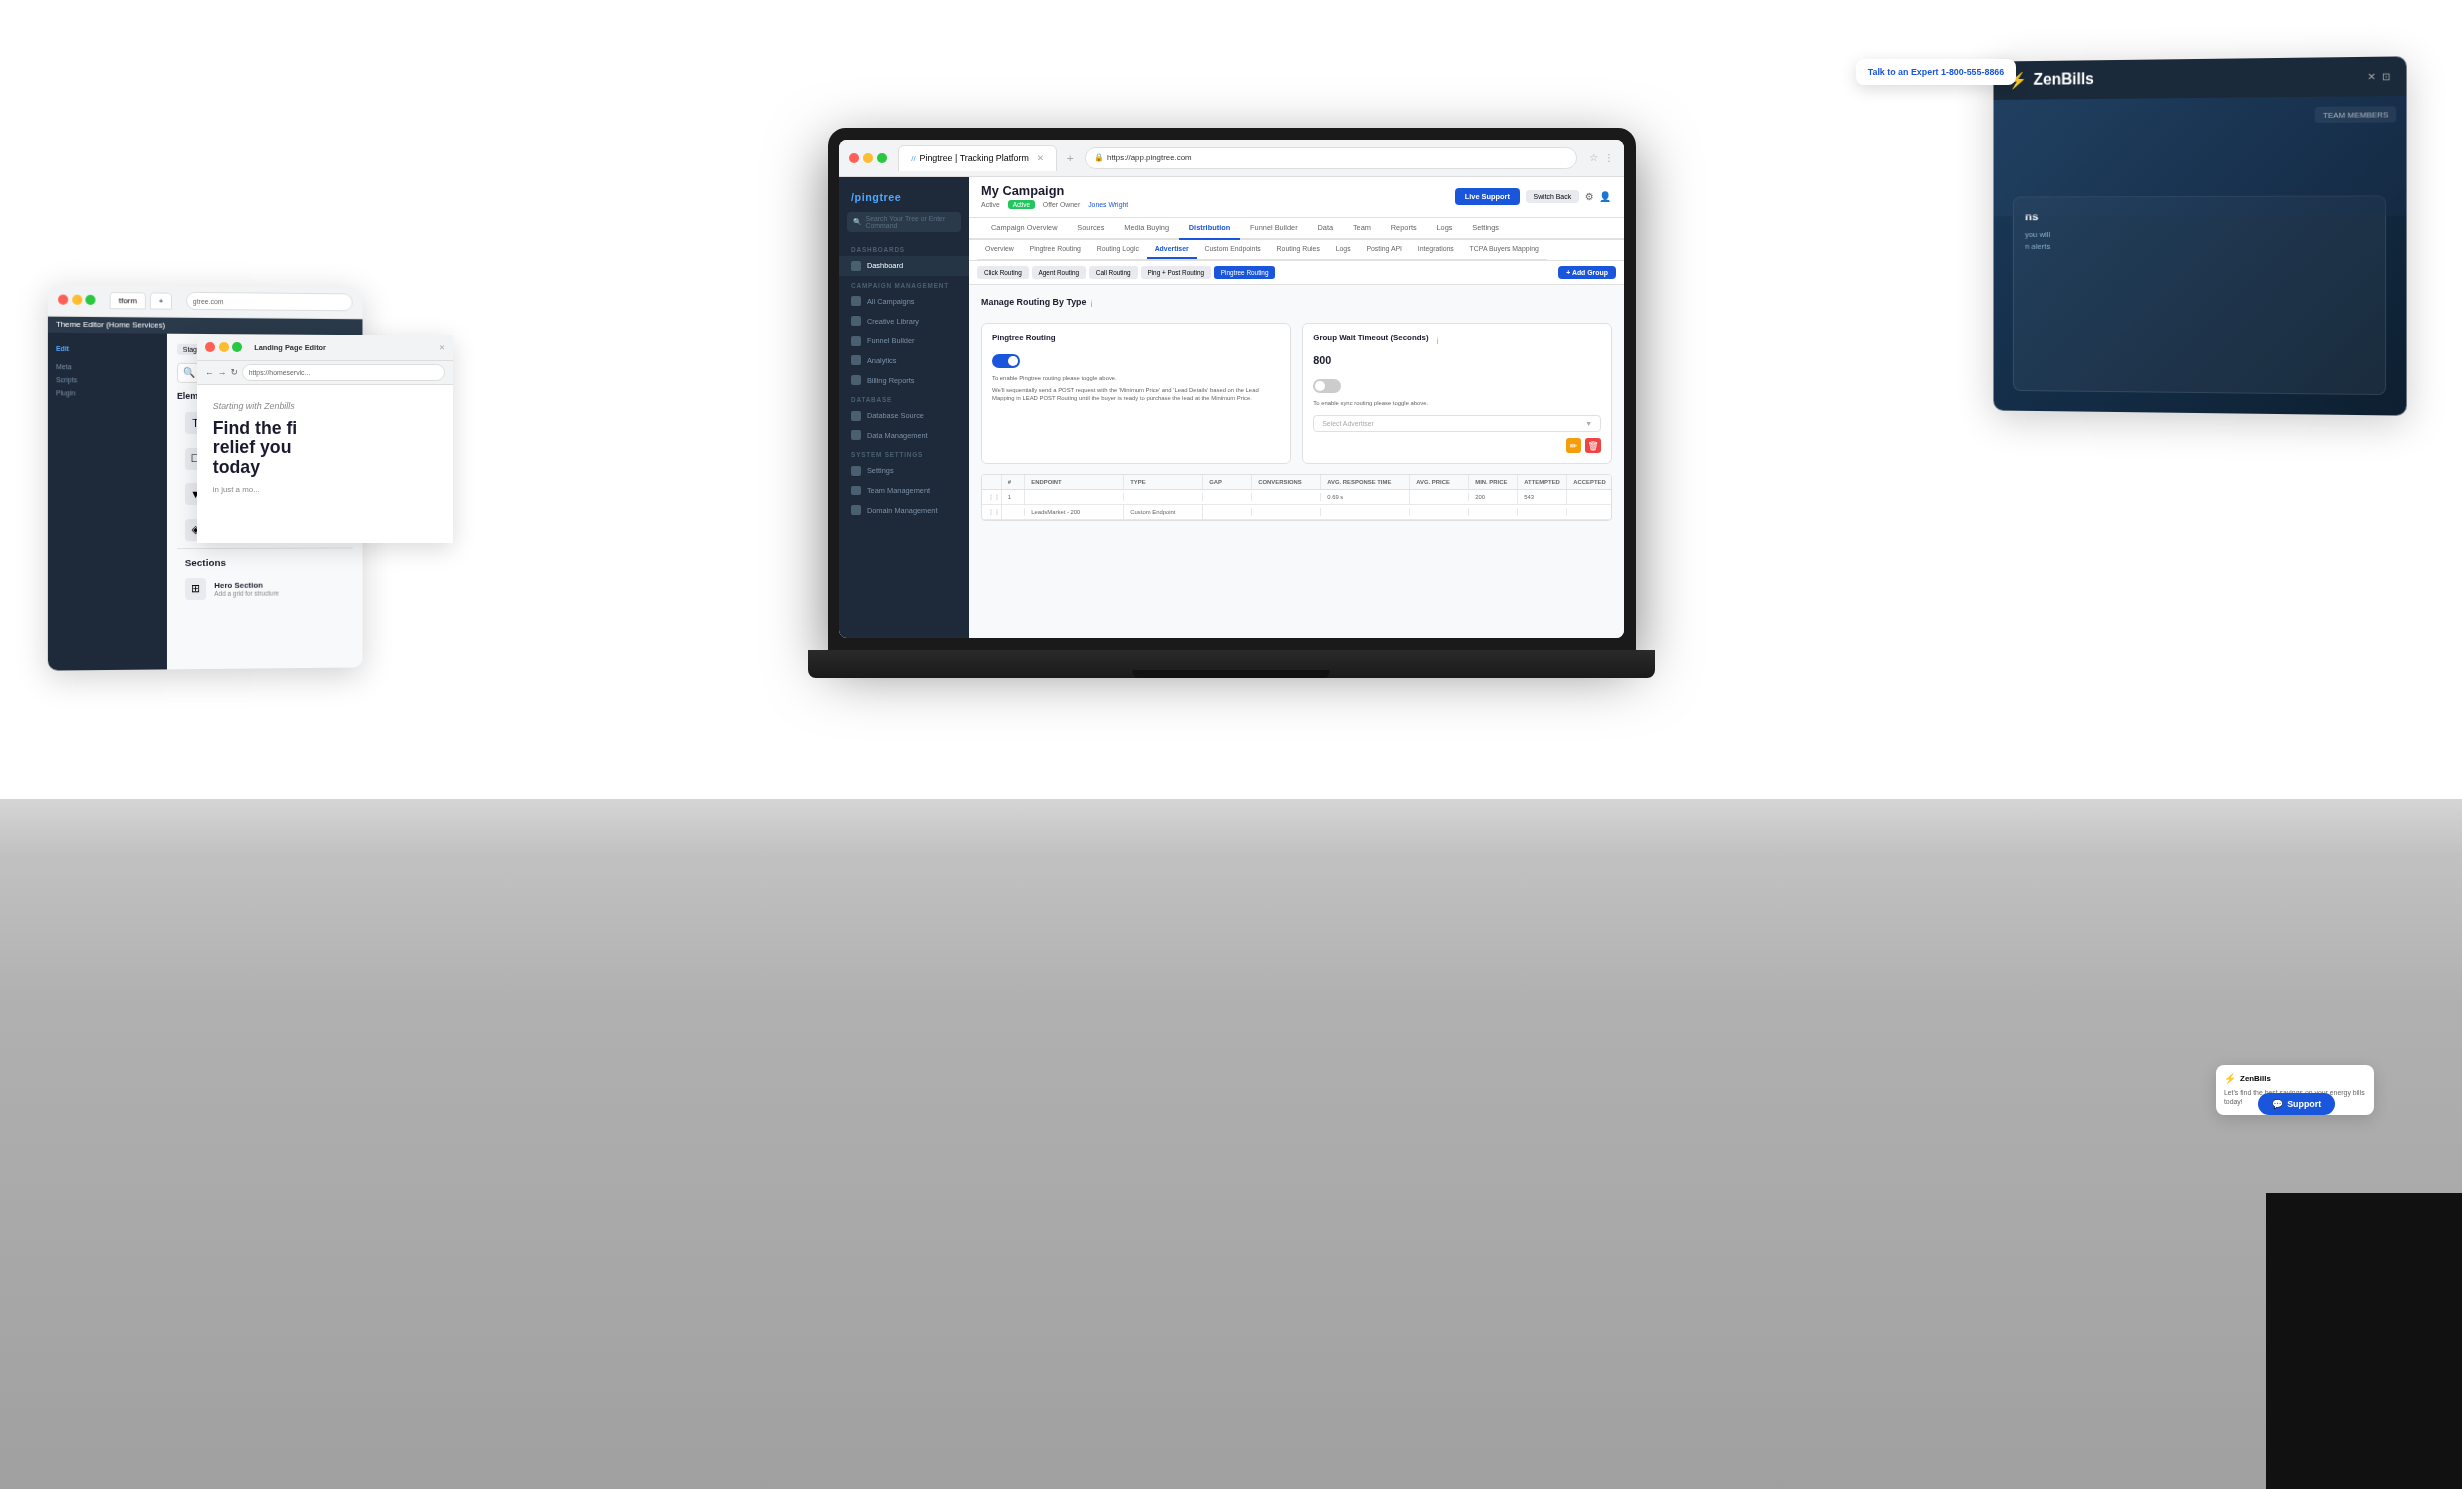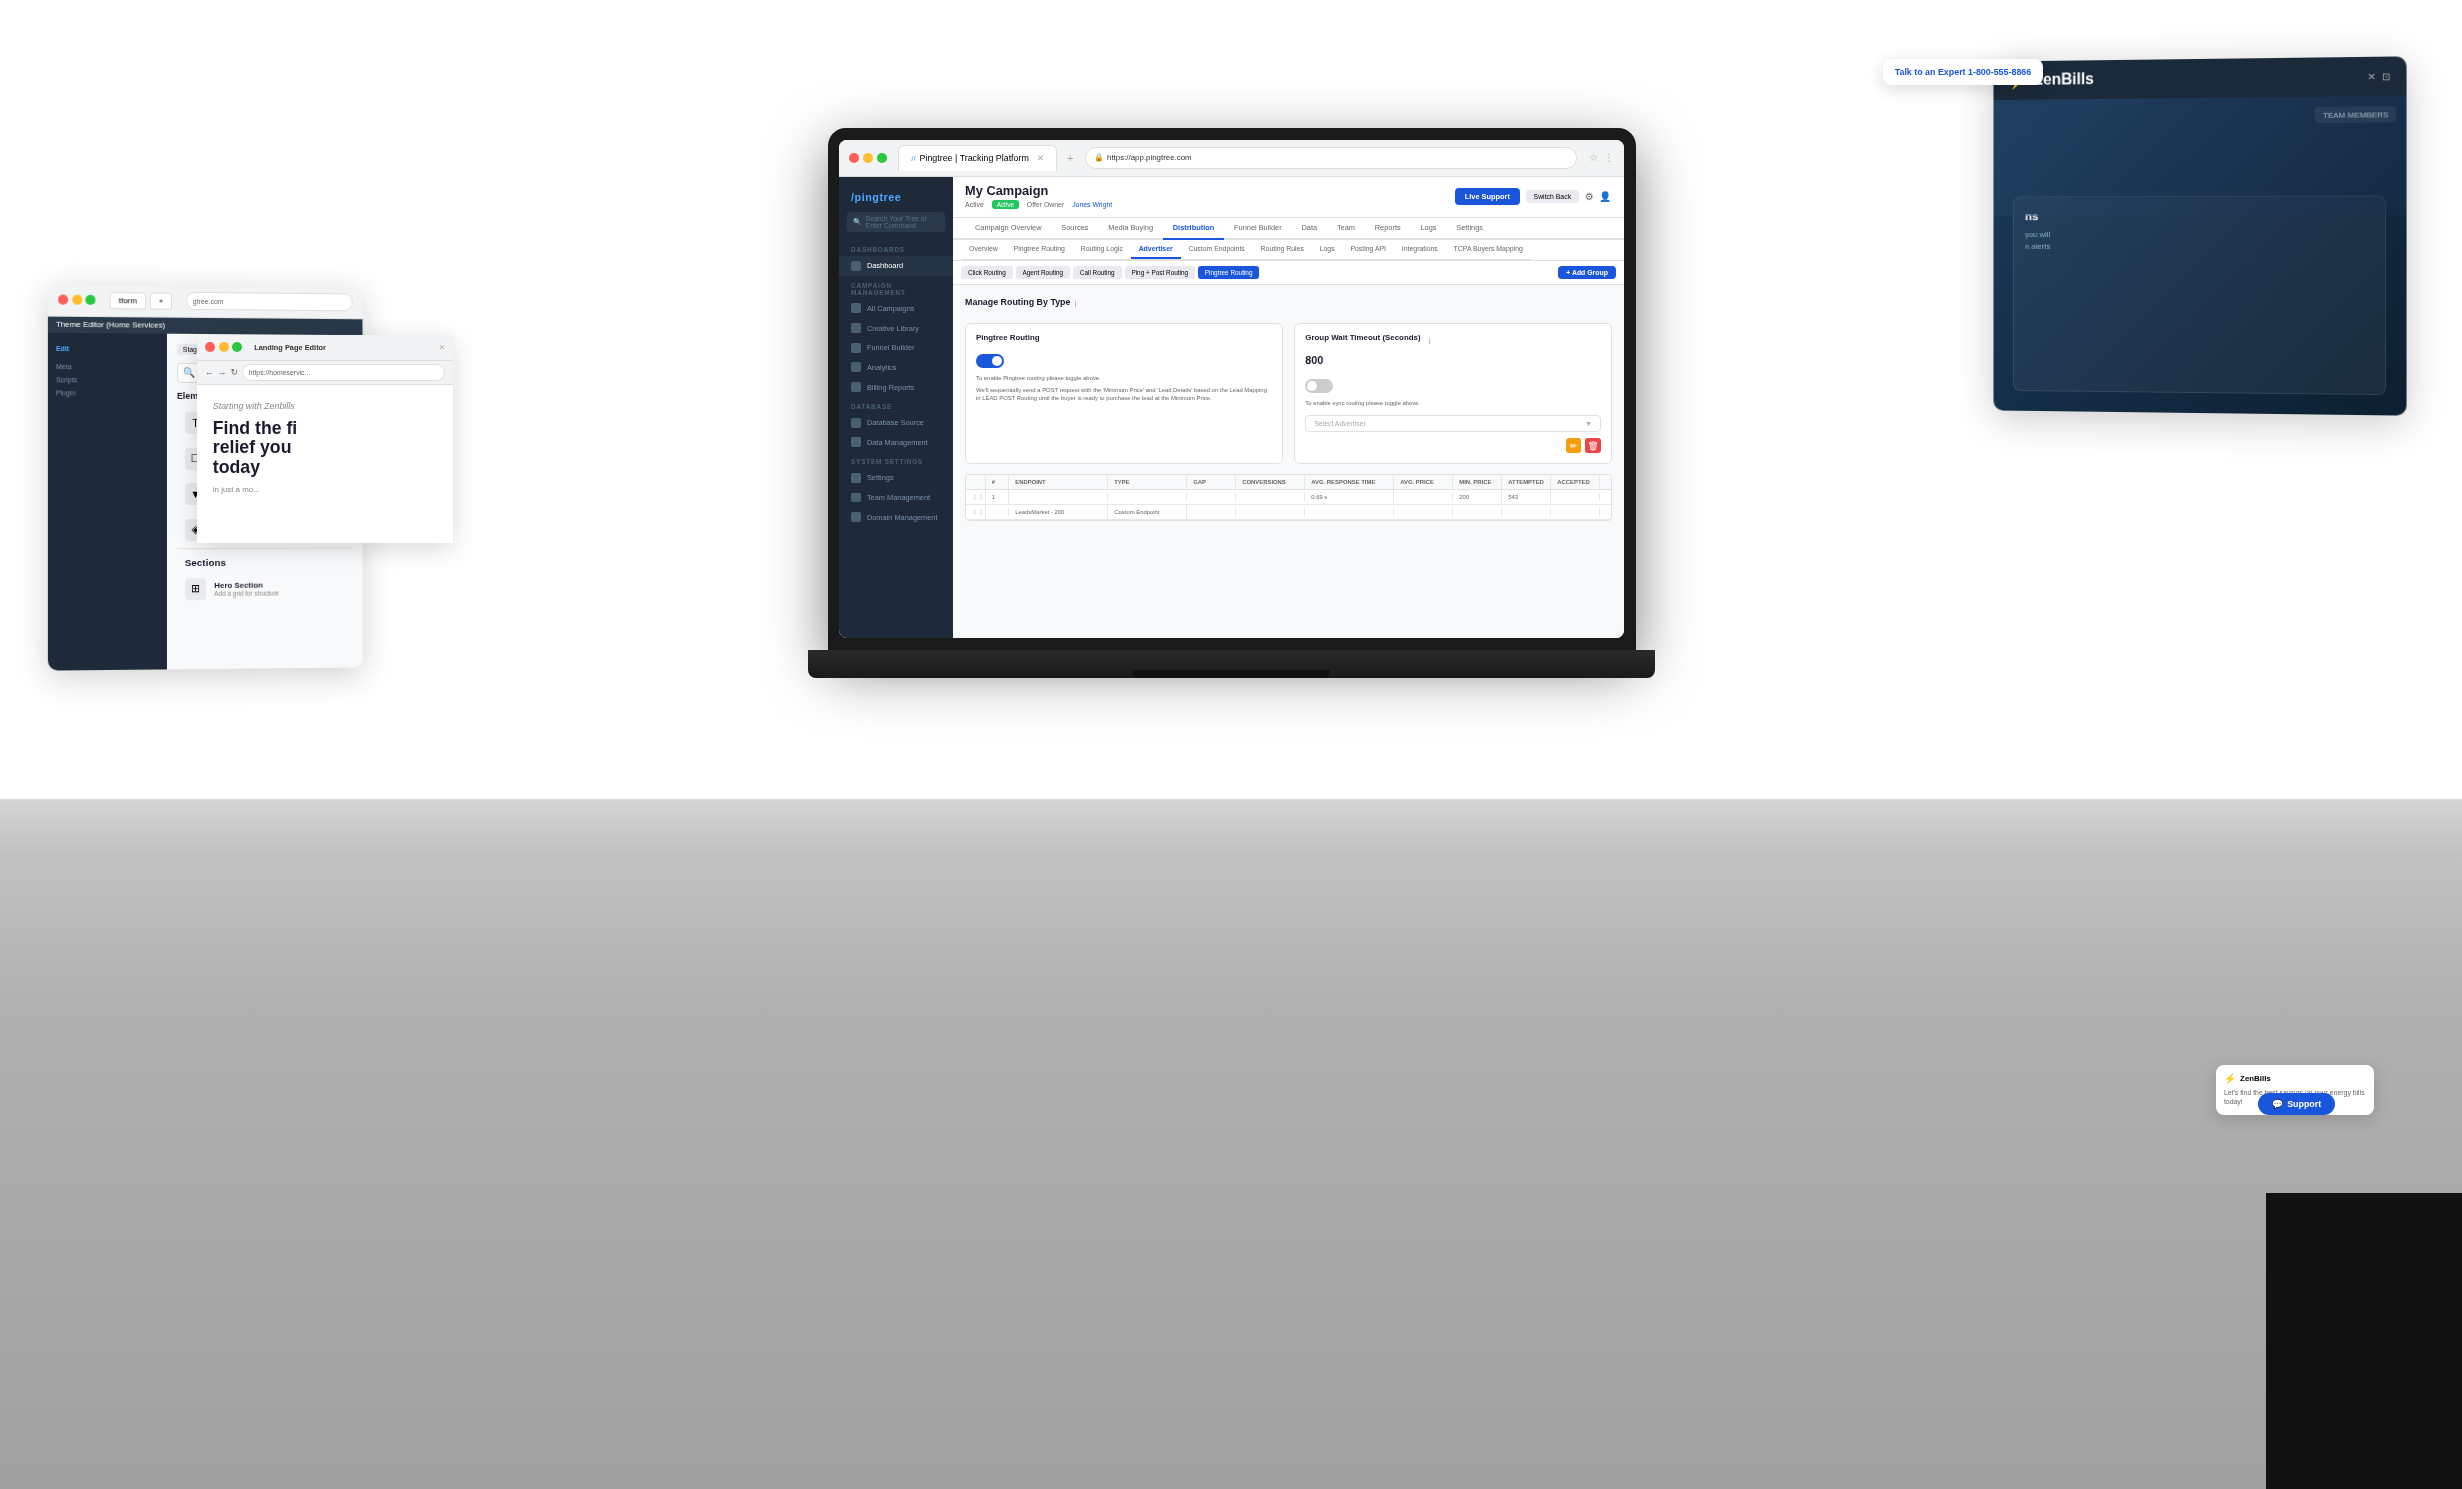--- a/index.html
+++ b/index.html
@@ -129,21 +129,21 @@
     }
 
     
     .pingtree-app {
       display: flex;
       height: calc(100% - 37px);
       font-size: 7.9px;
     }
 
     .pingtree-sidebar {
-      width: 114px;
+      width: 130px;
       background: #1e2a3a;
       color: #8a9bb0;
       flex-shrink: 0;
       padding: 7.9px 0;
       overflow: hidden;
     }
 
     .sidebar-logo {
       color: #4da6ff;
       font-size: 10.8px;
@@ -525,21 +525,21 @@
       color: #fff;
       font-size: 7.9px;
       padding: 3.9px 7.9px;
       border-radius: 3.9px;
     }
 
     
     .expert-cta {
       position: absolute;
       top: 59px;
-      right: 420px;
+      right: 447px;
       background: #fff;
       border-radius: 7.9px;
       padding: 7.9px 11.8px;
       box-shadow: 0 3.9px 15.8px rgba(0,0,0,0.15);
       z-index: 12;
       font-size: 8.9px;
       font-weight: 600;
       color: #1a56db;
     }
 

